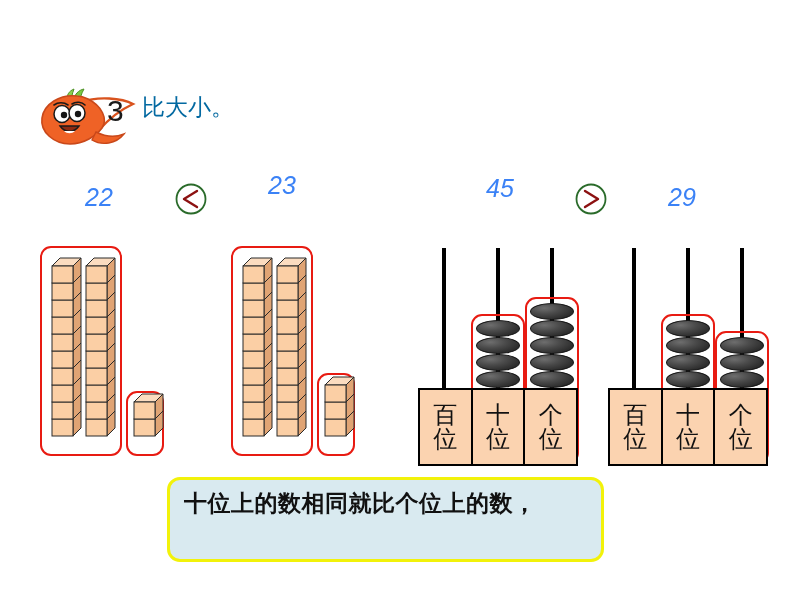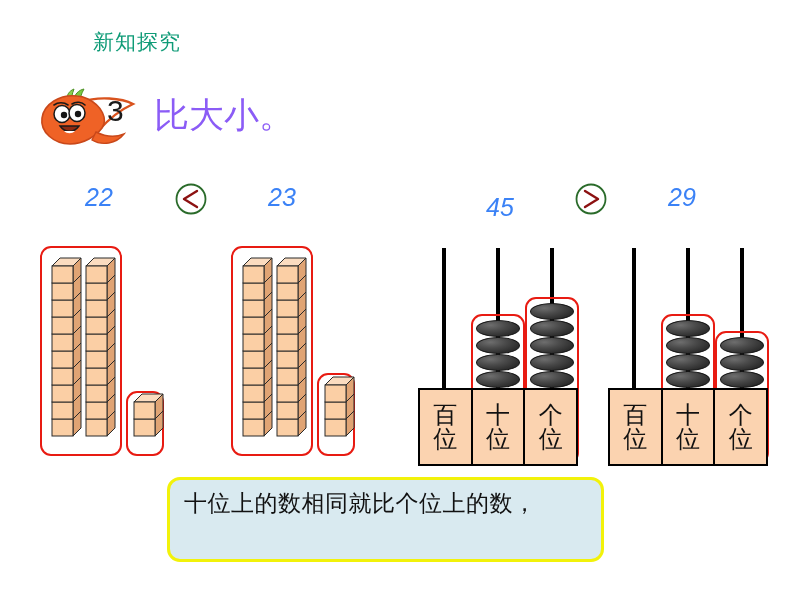--- a/index.html
+++ b/index.html
@@ -51,24 +51,24 @@
   .task-number {
     position: absolute;
     left: 71px;
     top: 6px;
     font-size: 30px;
     color: #1a1a1a;
     font-family: "Liberation Sans", sans-serif;
   }
   .task-title {
     position: absolute;
-    left: 118px;
+    left: 106px;
     top: 4px;
-    font-size: 35px;
-    color: #8b5cf6;
+    font-size: 23px;
+    color: #0369a1;
     white-space: nowrap;
   }
 
   
   .compare-group { position: absolute; }
   .cmp-num {
     position: absolute;
     font-size: 25px;
     color: #3b82f6;
     font-family: "Liberation Sans", sans-serif;
@@ -148,28 +148,28 @@
     border-radius: 13px;
     box-sizing: border-box;
     padding: 7px 14px 0 14px;
   }
   .callout-line {
     font-size: 23px;
     color: #111111;
     line-height: 1.42;
     white-space: nowrap;
     letter-spacing: 0.5px;
+    font-weight: bold;
   }
 </style>
 </head>
 <body>
 
 <div class="stage">
 
-  <div class="section-heading">新知探究</div>
 
   <div class="task-row">
     <div class="carrot-badge">
       <svg width="102" height="62" viewBox="0 0 102 62">
 
         <path d="M37 14 C38 6, 43 2, 48 1 C45 6, 44 11, 43 16 Z" fill="#7ac943" stroke="#4e9127" stroke-width="1"></path>
         <path d="M31 15 C30 7, 33 3, 38 1 C36 6, 35 11, 35 17 Z" fill="#8cd14f" stroke="#4e9127" stroke-width="1"></path>
 
         <path d="M45 14 C62 8, 86 10, 97 16 C84 22, 72 32, 63 42" fill="none" stroke="#d9531e" stroke-width="2.4" stroke-linecap="round"></path>
 
@@ -194,21 +194,21 @@
   </div>
 
   <div class="compare-group" style="left:0;top:0;width:400px;height:60px;">
     <div class="cmp-num" style="left:85px;top:183px;">22</div>
     <div class="cmp-sym" style="left:174px;top:182px;">
       <svg width="34" height="34" viewBox="0 0 34 34">
         <circle cx="17" cy="17" r="14.5" fill="none" stroke="#2a6b2a" stroke-width="1.8"></circle>
         <path d="M23 9 L10 17 L23 25" fill="none" stroke="#8c1111" stroke-width="2.4" stroke-linecap="round" stroke-linejoin="round"></path>
       </svg>
     </div>
-    <div class="cmp-num" style="left:268px;top:183px;">23</div>
+    <div class="cmp-num" style="left:268px;top:171px;">23</div>
   </div>
 
   <div class="blocks-panel" style="left:40px;top:246px;width:150px;height:218px;">
     <div class="redbox" style="left:0px;top:0px;width:82px;height:210px;"></div>
     <div class="rod" id="rodA1" style="left: 11px; top: 11px;"><svg width="31" height="180" viewBox="0 0 31 180">
           <path d="M22 162 L30 154 L30 171 L22 179 Z" fill="#e0a474" stroke="#2a2a2a" stroke-width="1"></path>
           <path d="M1 162 L9 154 L30 154 L22 162 Z" fill="#fbdcc0" stroke="#2a2a2a" stroke-width="1"></path>
           <rect x="1" y="162" width="21" height="17" fill="#fbcfa5" stroke="#2a2a2a" stroke-width="1"></rect>
           <path d="M22 145 L30 137 L30 154 L22 162 Z" fill="#e0a474" stroke="#2a2a2a" stroke-width="1"></path>
           <path d="M1 145 L9 137 L30 137 L22 145 Z" fill="#fbdcc0" stroke="#2a2a2a" stroke-width="1"></path>
@@ -355,21 +355,21 @@
           <path d="M22 26 L30 18 L30 35 L22 43 Z" fill="#e0a474" stroke="#2a2a2a" stroke-width="1"></path>
           <path d="M1 26 L9 18 L30 18 L22 26 Z" fill="#fbdcc0" stroke="#2a2a2a" stroke-width="1"></path>
           <rect x="1" y="26" width="21" height="17" fill="#fbcfa5" stroke="#2a2a2a" stroke-width="1"></rect>
           <path d="M22 9 L30 1 L30 18 L22 26 Z" fill="#e0a474" stroke="#2a2a2a" stroke-width="1"></path>
           <path d="M1 9 L9 1 L30 1 L22 9 Z" fill="#fbdcc0" stroke="#2a2a2a" stroke-width="1"></path>
           <rect x="1" y="9" width="21" height="17" fill="#fbcfa5" stroke="#2a2a2a" stroke-width="1"></rect>
         </svg></div>
   </div>
 
   <div class="compare-group" style="left:0;top:0;width:300px;height:60px;">
-    <div class="cmp-num" style="left:486px;top:193px;text-align:right;">45</div>
+    <div class="cmp-num" style="left:486px;top:174px;text-align:right;">45</div>
     <div class="cmp-sym" style="left:574px;top:182px;">
       <svg width="34" height="34" viewBox="0 0 34 34">
         <circle cx="17" cy="17" r="14.5" fill="none" stroke="#2a6b2a" stroke-width="1.8"></circle>
         <path d="M11 9 L24 17 L11 25" fill="none" stroke="#8c1111" stroke-width="2.4" stroke-linecap="round" stroke-linejoin="round"></path>
       </svg>
     </div>
     <div class="cmp-num" style="left:668px;top:183px;">29</div>
   </div>
 
   <div class="abacus" style="left:418px;top:246px;width:160px;height:220px;" id="abacus45">

